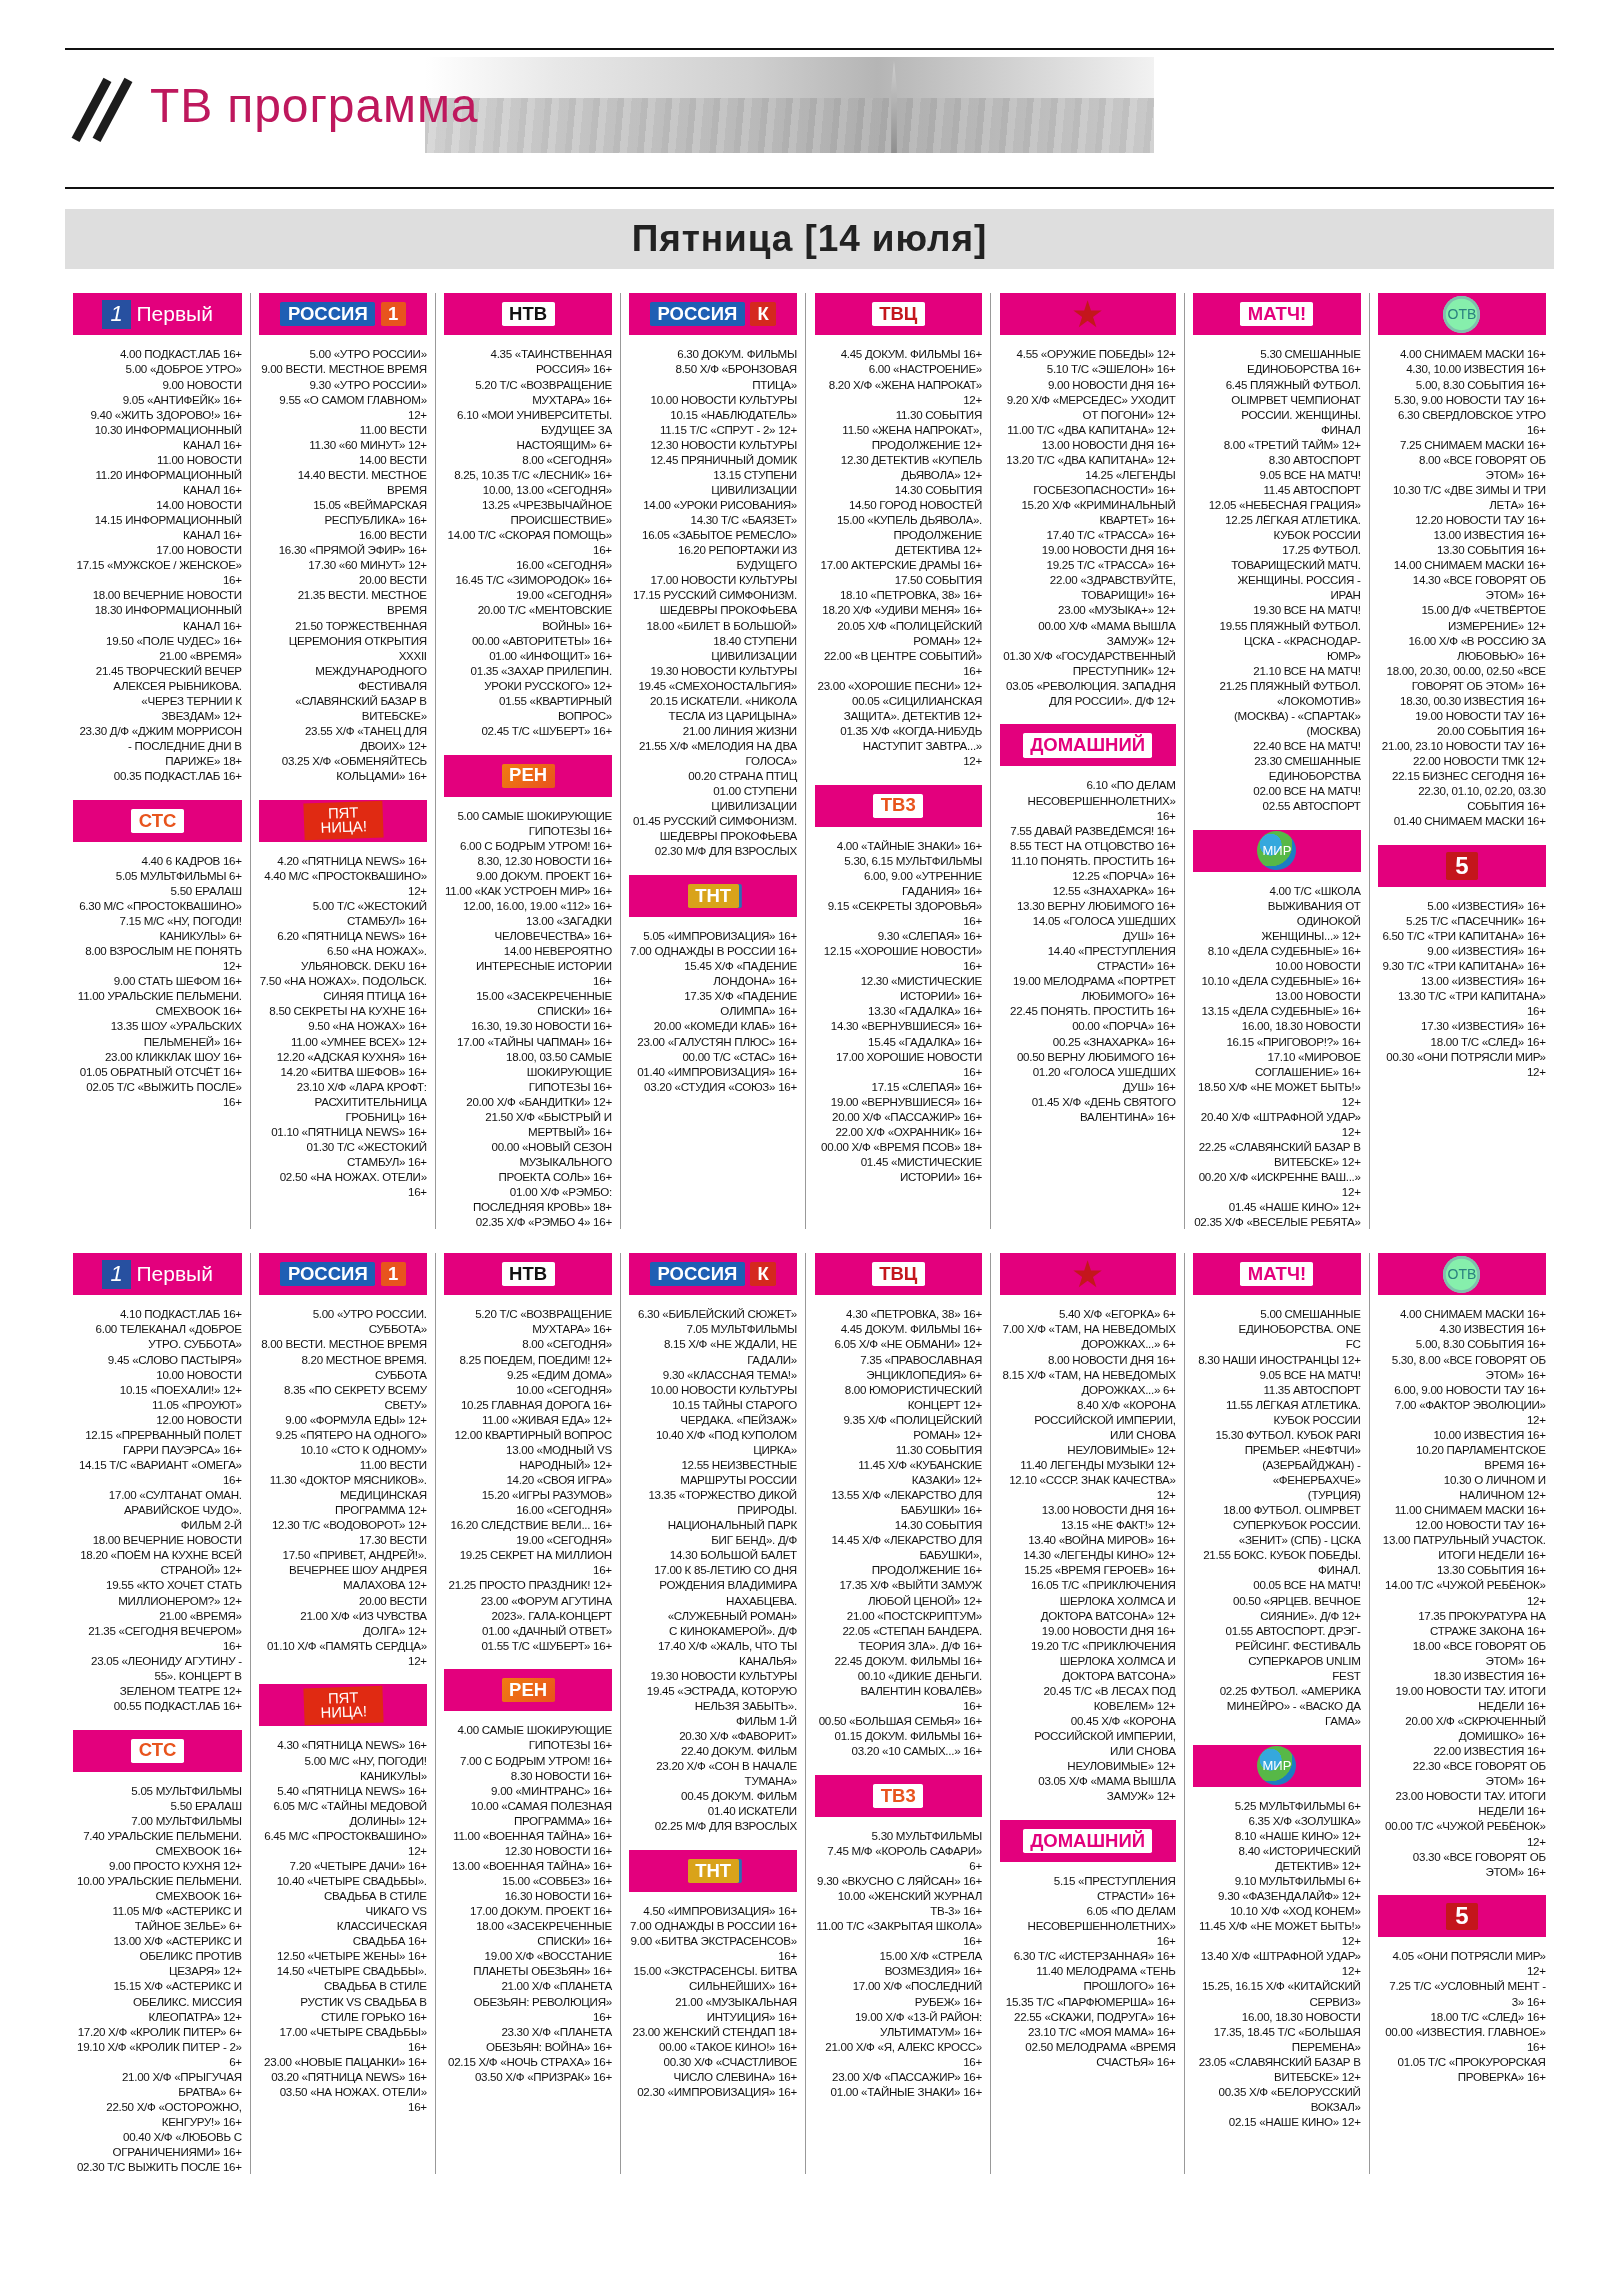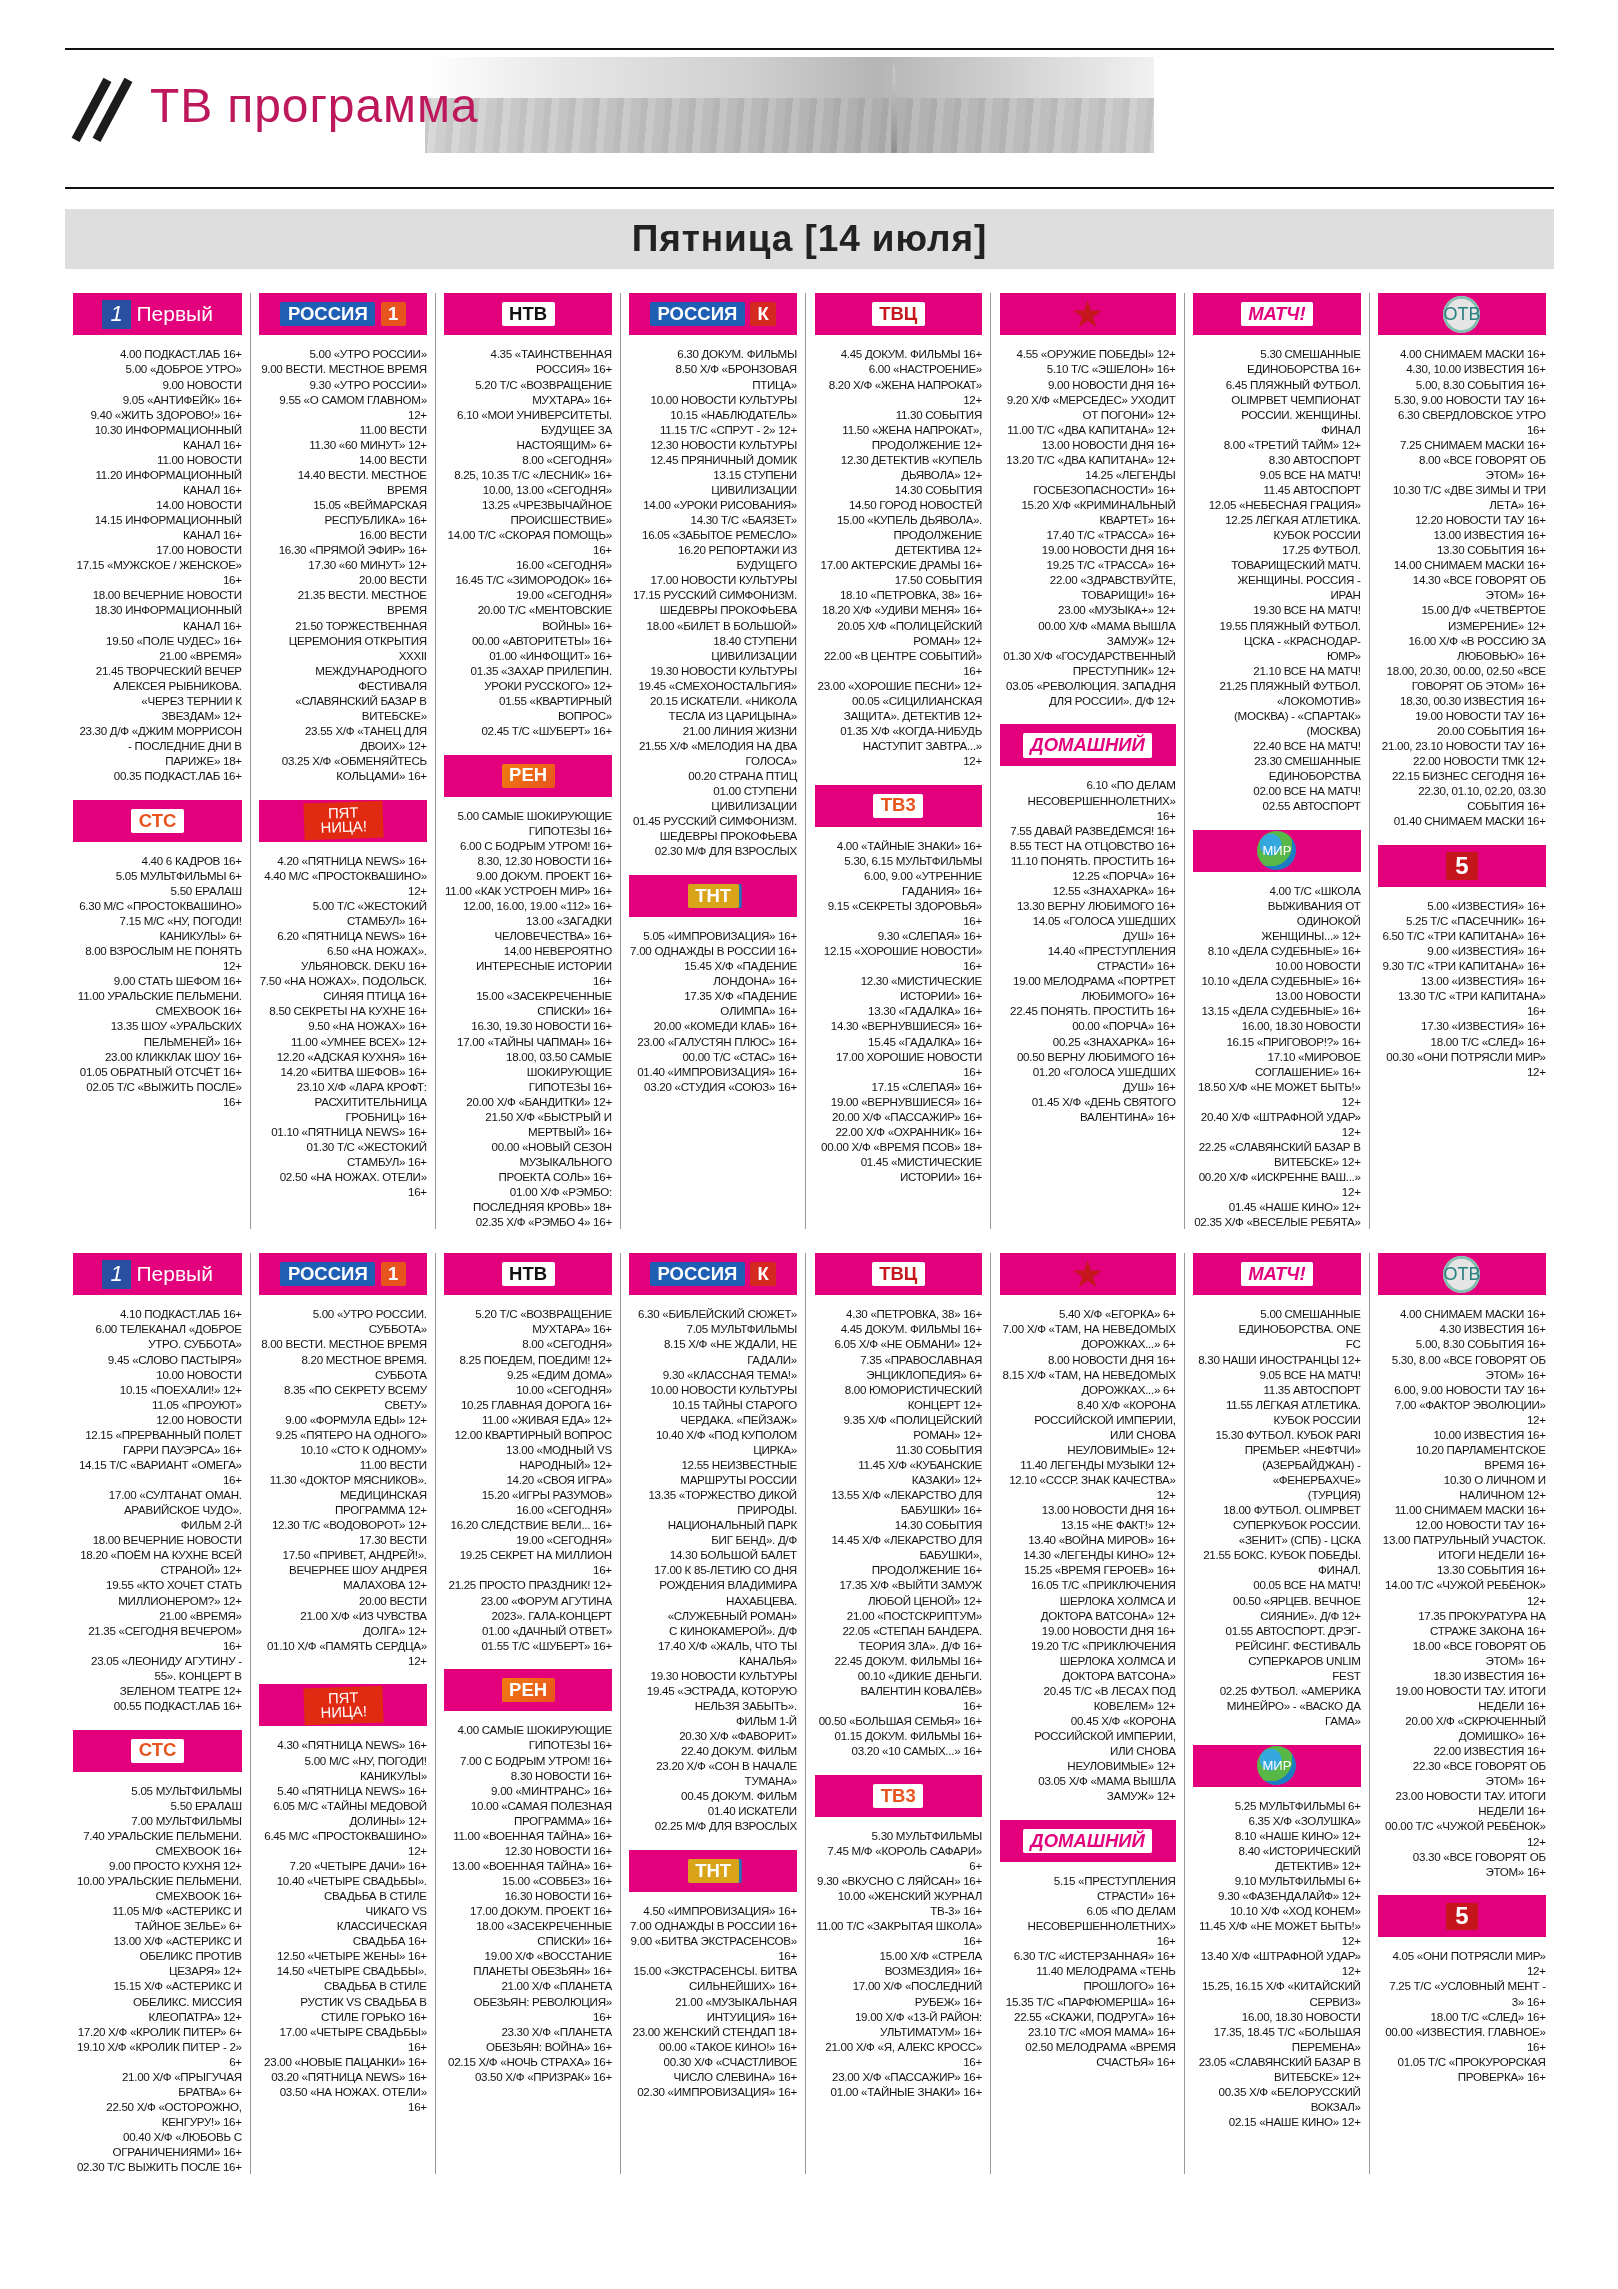--- a/index.html
+++ b/index.html
@@ -40,25 +40,25 @@
   .chanbar { background:#e3007d; height:42px; display:flex; align-items:center; justify-content:center;
              gap:5.5px; margin:16.6px 0 11px 0; }
   .block:first-child .chanbar { margin-top:0; }
   .chip { background:#fff; padding:2.8px 7.4px; font-weight:bold; font-size:18.5px; line-height:1; border-radius:1.8px; }
   .chip-plain { background:transparent; color:#fff; font-size:21px; }
   .seg-blue  { background:#1e5fb4; color:#fff; }
   .seg-orange{ background:#e8541d; color:#fff; }
   .seg-red   { background:#d5281e; color:#fff; }
   .seg-white-black { background:#fff; color:#111; }
   .seg-white-red   { background:#fff; color:#c4161c; }
-  .seg-white-mag   { background:#fff; color:#e3007d; font-style:italic; }
+  .seg-white-mag   { background:#fff; color:#e3007d; }
   .seg-white-orange{ background:#fff; color:#e8541d; }
   .seg-star { background:transparent; color:#c4161c; font-size:37px; padding:0 1.8px; }
-  .seg-otv  { background:#e5e5e5; color:#2a7f7f; border-radius:50%; width:37px; height:37px;
-              display:flex; align-items:center; justify-content:center; font-size:18px;
+  .seg-otv  { background:#86efac; color:#2a7f7f; border-radius:50%; width:37px; height:37px;
+              display:flex; align-items:center; justify-content:center; font-size:14px;
               box-shadow:0 0 0 2.8px #7fbfae inset; }
   .seg-ren  { background:linear-gradient(135deg,#f07c12,#e8541d); color:#fff; }
   .seg-tnt  { background:#d9a31a; color:#fff; box-shadow:2.8px 0 0 #2a6fb4; }
   .seg-five { background:#c4161c; color:#fff; font-size:24px; padding:1.8px 9.2px; }
   .seg-mir  { background:radial-gradient(circle at 35% 35%, #35a8dd 0 30%, #57b847 31% 60%, #1c7ec2 61%);
               color:#fff; border-radius:50%; width:39px; height:39px; display:flex; align-items:center;
               justify-content:center; font-size:13px; }
   .seg-pyat { background:#e02a12; color:#fff; text-align:center; font-size:14.8px; line-height:1;
               padding:3.7px 6.5px; transform:rotate(-2deg); max-width:79px; }
   .seg-1ch  { background:#2750a0; color:#fff; font-style:italic; font-size:22px; padding:1.8px 8.3px; }

